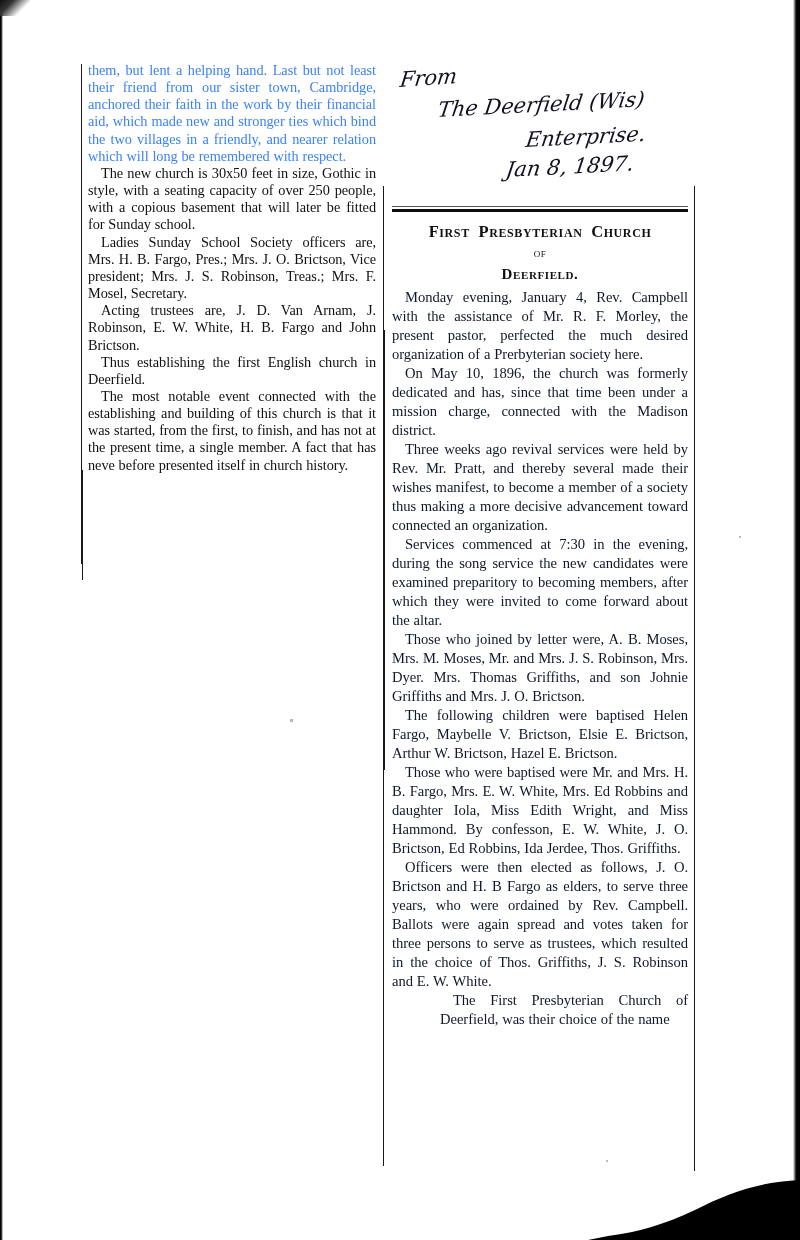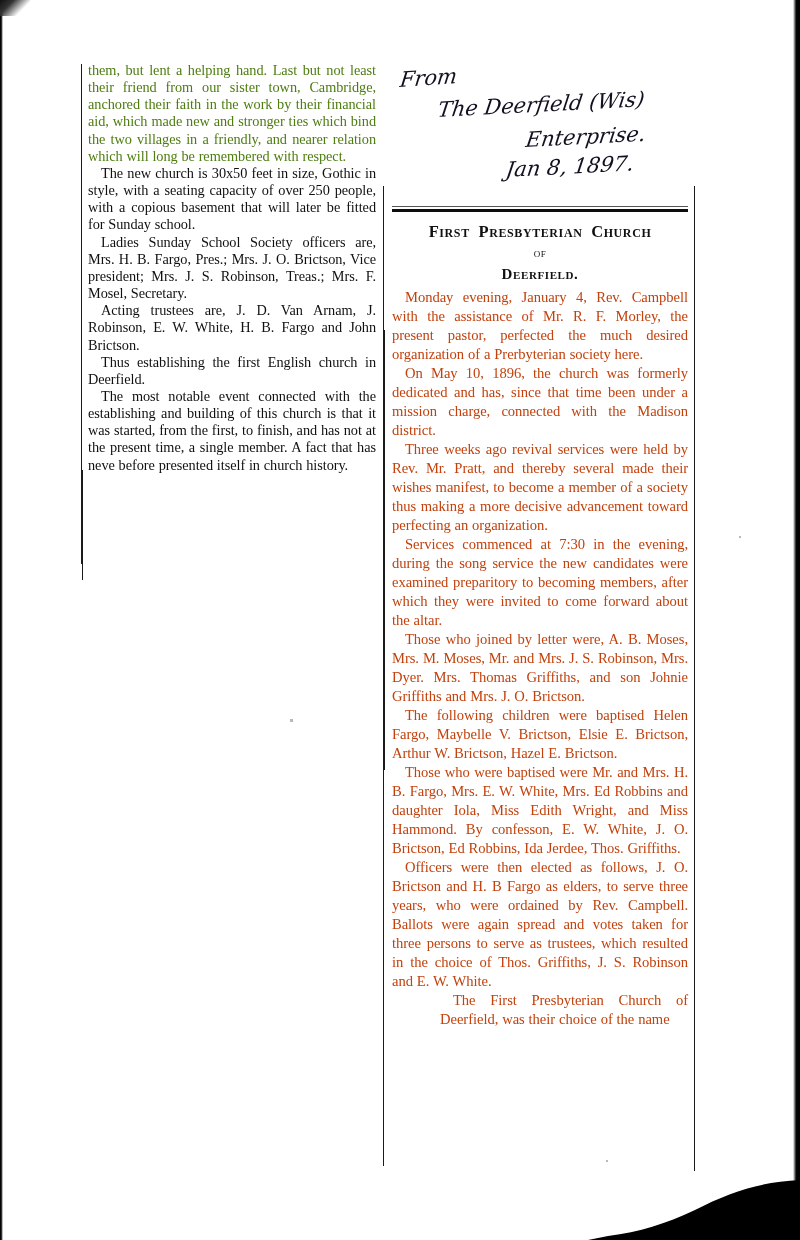--- a/index.html
+++ b/index.html
@@ -90,26 +90,26 @@
     line-height: 17.1px;
     text-align: justify;
     text-indent: 13px;
     letter-spacing: -0.05px;
     word-spacing: 0.3px;
   }
   #col-left .para { font-size: 14.3px; line-height: 17.15px; }
   #col-right .para {
     font-size: 14.6px;
     line-height: 19.0px;
-    color: #c2410c;
+    color: #0f172a;
     font-family: Liberation Serif, serif;
   }
   .para.clipped-top {
     text-indent: 0;
-    color: #4d7c0f;
+    color: #3b82f6;
   }
 
   
   .fade-1 { color: #2c2c2c; }
   .fade-2 { color: #3d3d3d; }
   .fade-3 { color: #555; margin-left: 48px; }
 
   
   #masthead-rules {
     margin: 0 0 9px 0;
@@ -220,21 +220,21 @@
         <div id="rule-thin"></div>
         <div id="rule-thick"></div>
       </div>
 
       <h1 class="headline" id="headline-main">First Presbyterian Church</h1>
       <div class="headline" id="headline-of">of</div>
       <h2 class="headline" id="headline-place">Deerfield.</h2>
 
       <p class="para">Monday evening, January 4, Rev. Campbell with the assistance of Mr. R. F. Morley, the present pastor, perfected the much desired organization of a Prerbyterian society here.</p>
       <p class="para">On May 10, 1896, the church was formerly dedicated and has, since that time been under a mission charge, connected with the Madison district.</p>
-      <p class="para">Three weeks ago revival services were held by Rev. Mr. Pratt, and thereby several made their wishes manifest, to become a member of a society thus making a more decisive advancement toward perfecting an organization.</p>
+      <p class="para">Three weeks ago revival services were held by Rev. Mr. Pratt, and thereby several made their wishes manifest, to become a member of a society thus making a more decisive advancement toward connected an organization.</p>
       <p class="para">Services commenced at 7:30 in the evening, during the song service the new candidates were examined preparitory to becoming members, after which they were invited to come forward about the altar.</p>
       <p class="para">Those who joined by letter were, A. B. Moses, Mrs. M. Moses, Mr. and Mrs. J. S. Robinson, Mrs. Dyer. Mrs. Thomas Griffiths, and son Johnie Griffiths and Mrs. J. O. Brictson.</p>
       <p class="para fade-1">The following children were baptised Helen Fargo, Maybelle V. Brictson, Elsie E. Brictson, Arthur W. Brictson, Hazel E. Brictson.</p>
       <p class="para">Those who were baptised were Mr. and Mrs. H. B. Fargo, Mrs. E. W. White, Mrs. Ed Robbins and daughter Iola, Miss Edith Wright, and Miss Hammond. By confesson, E. W. White, J. O. Brictson, Ed Robbins, Ida Jerdee, Thos. Griffiths.</p>
       <p class="para fade-2">Officers were then elected as follows, J. O. Brictson and H. B Fargo as elders, to serve three years, who were ordained by Rev. Campbell. Ballots were again spread and votes taken for three persons to serve as trustees, which resulted in the choice of Thos. Griffiths, J. S. Robinson and E. W. White.</p>
       <p class="para fade-3">The First Presbyterian Church of Deerfield, was their choice of the name</p>
     </div>
 
   </div>
 </div>

